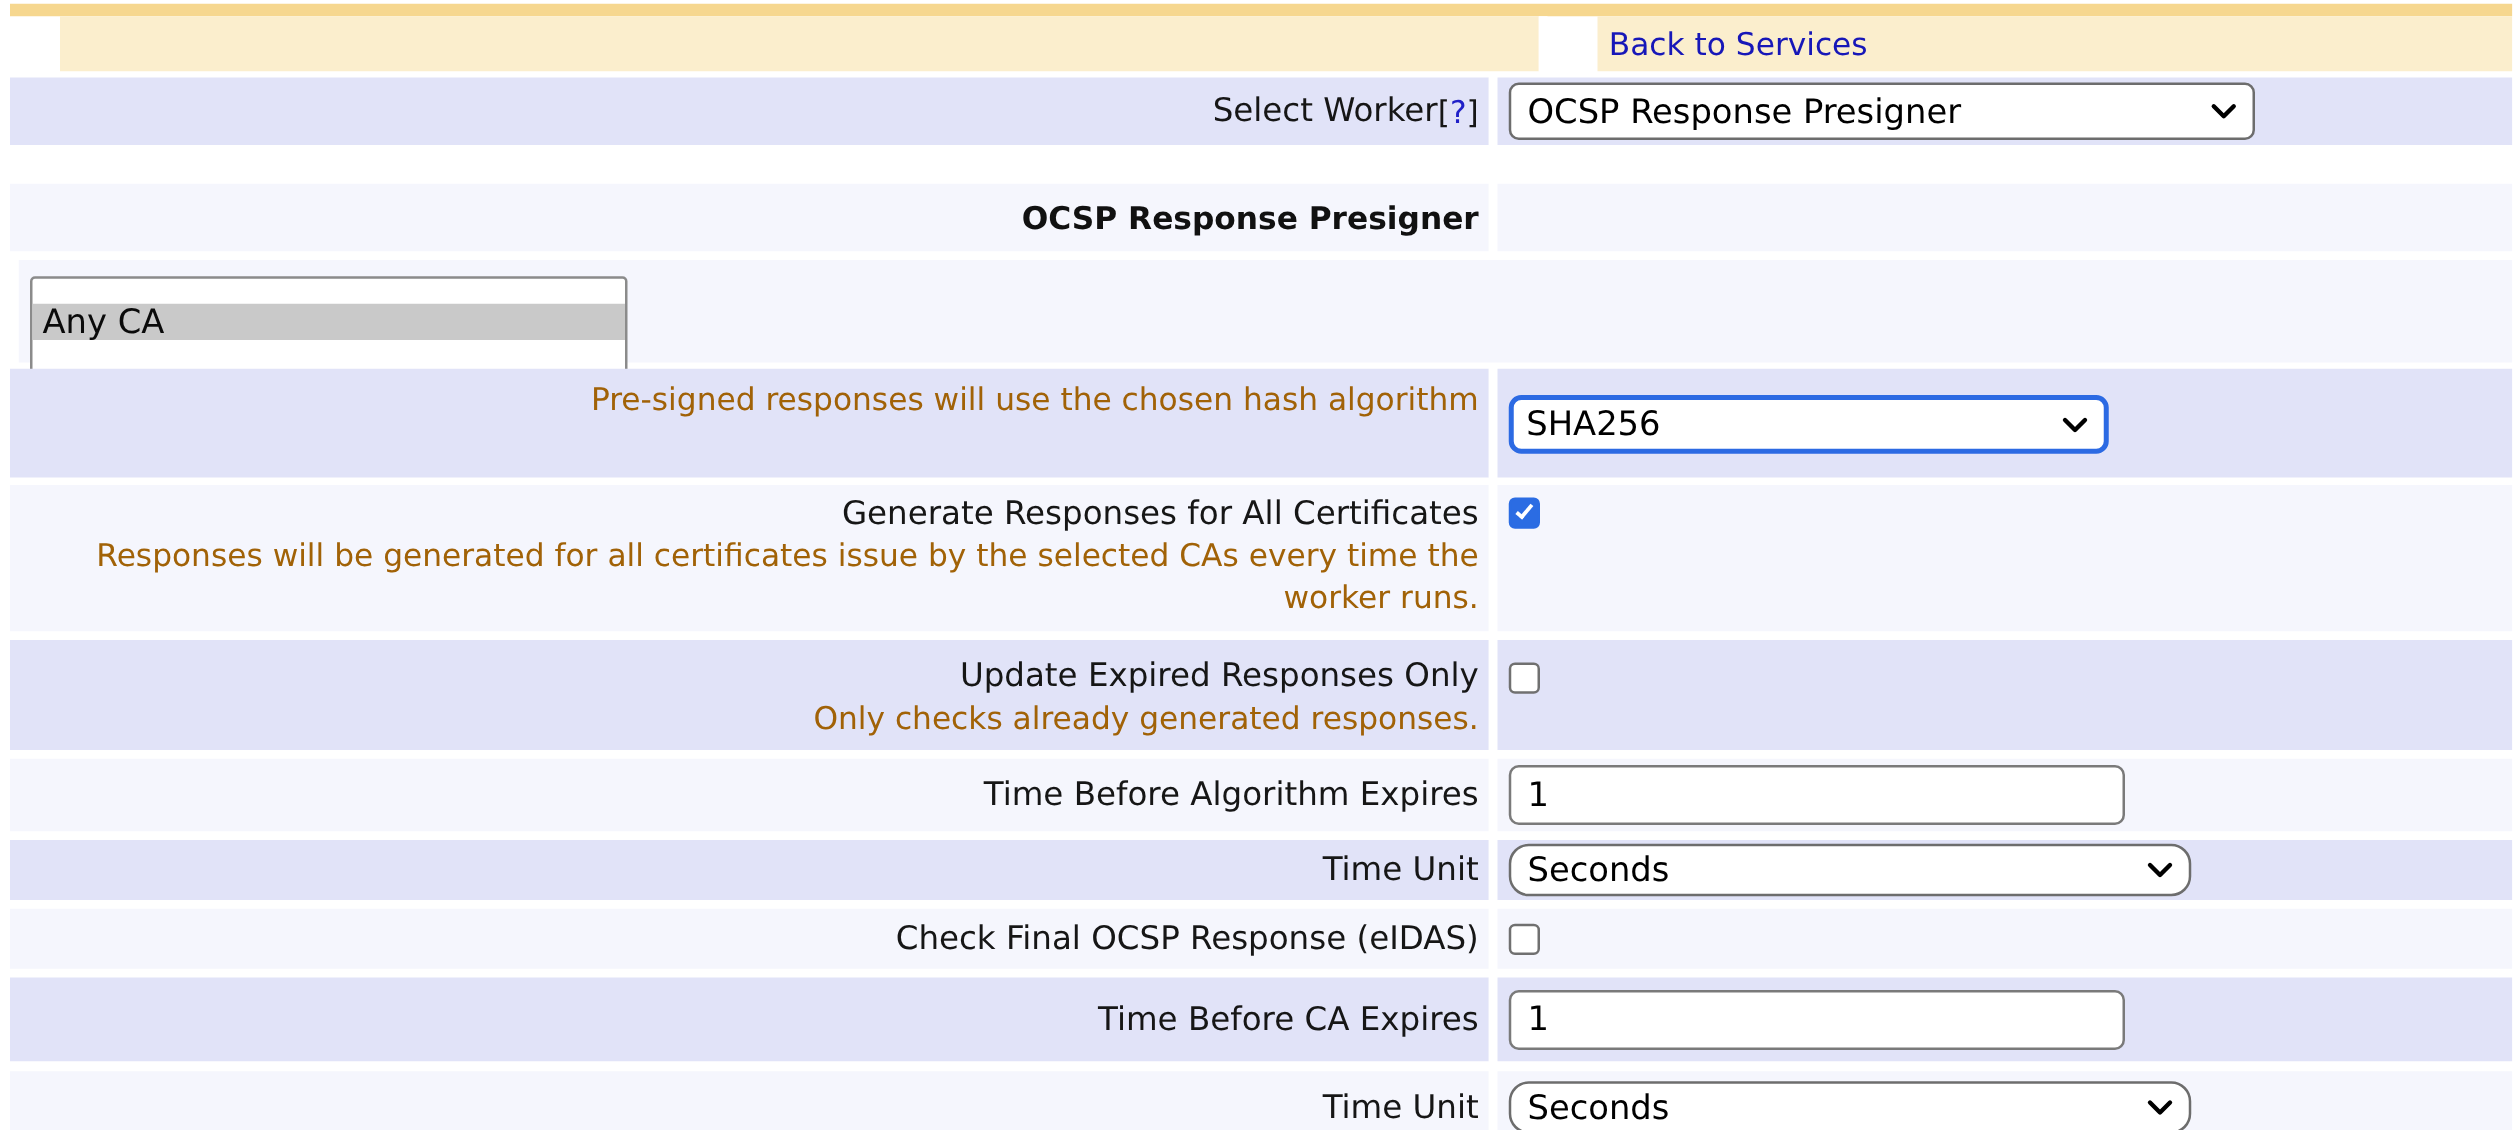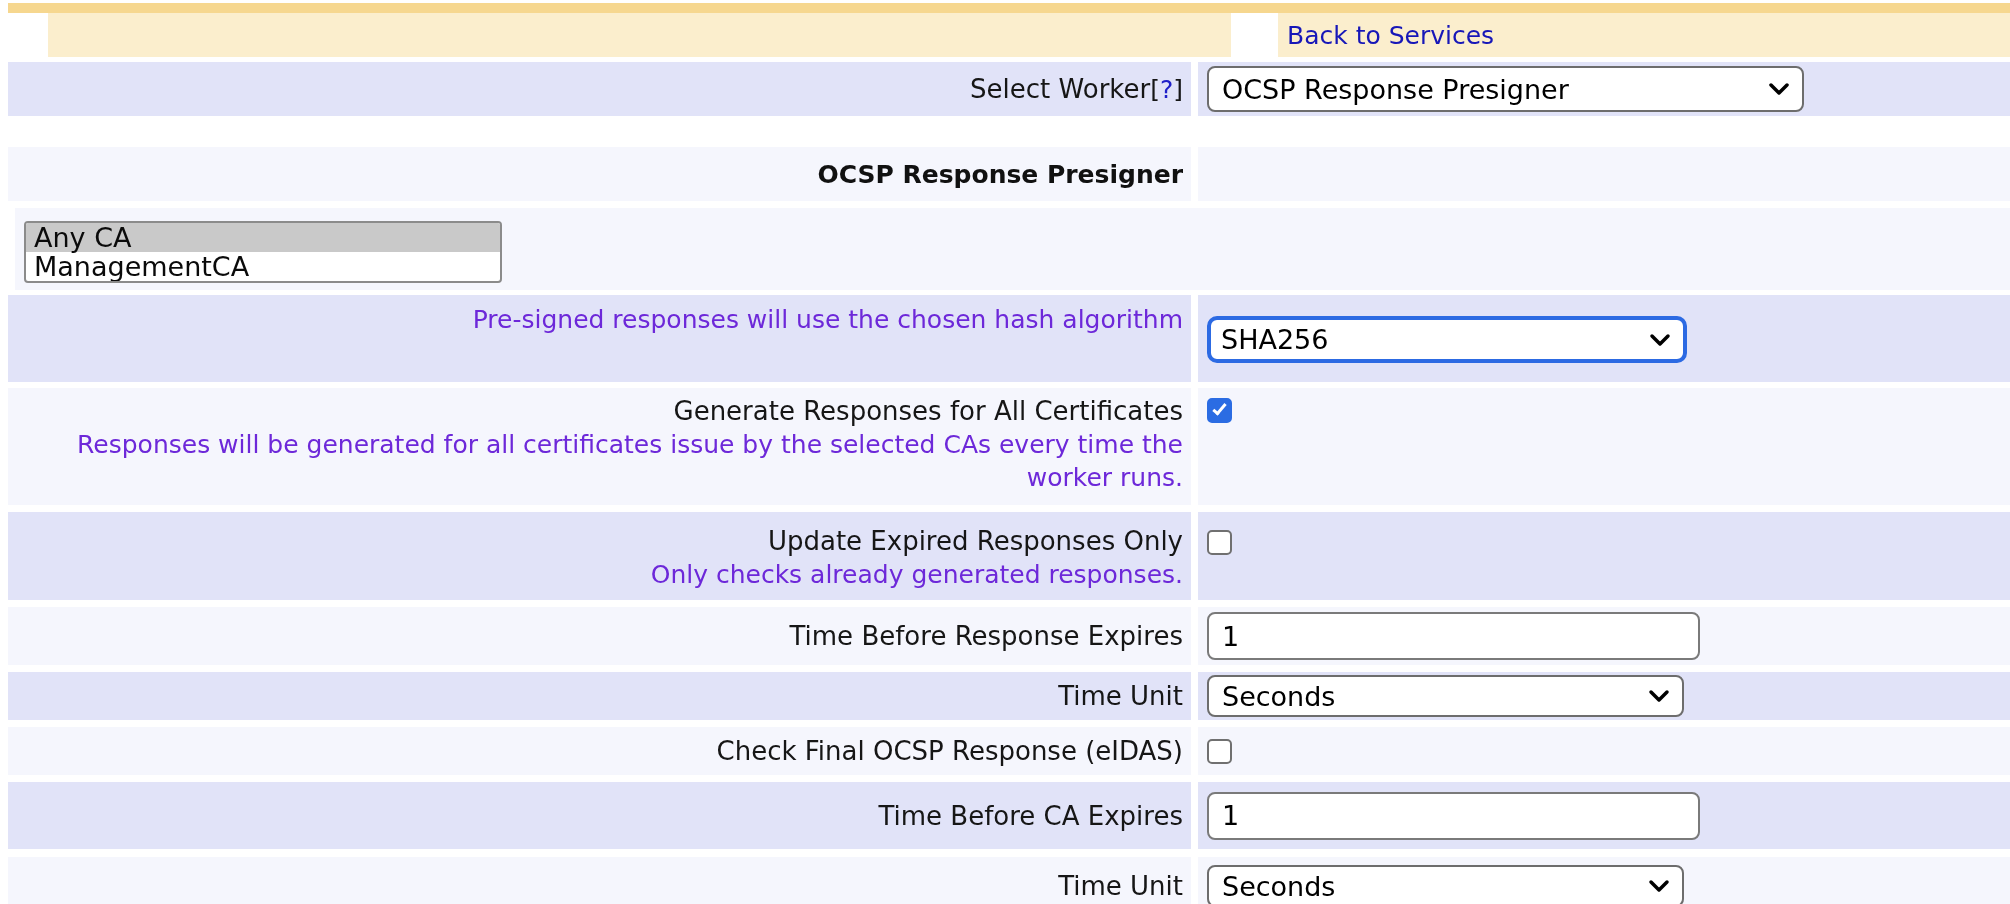--- a/index.html
+++ b/index.html
@@ -21,52 +21,52 @@
   .h44{height:44px} .h54{height:54px} .h82{height:82px} .h87{height:87px}
   .h117{height:117px} .h88{height:88px} .h58{height:58px} .h48{height:48px}
   .h56{height:67px}
   .g5{height:5px} .g6{height:6px} .g7{height:7px} .g8{height:8px} .g31{height:31px}
 
   .vcenter .cell { display:flex; align-items:center; }
   .vcenter .cell.left { justify-content:flex-end; }
 
   .label { font-size:26px; color:#161616; }
   .title { font-size:25px; font-weight:bold; color:#111; }
-  .helper { font-size:25px; color:#6d28d9; }
+  .helper { font-size:25px; color:#a16207; }
   .link { font-size:25px; color:#1717b8; text-decoration:none; cursor:pointer; }
   .bracket { font-size:25px; color:#161616; }
   .qmark { font-size:25px; color:#2020c8; cursor:pointer; }
 
   
   .select {
     display:flex; align-items:center;
     background:#fff; border:2px solid #6d6d6d; border-radius:8px;
     font-size:27px; color:#000; padding:0 12px 0 13px; cursor:pointer;
   }
   .select .chev { margin-left:auto; flex:0 0 auto; }
   .w597 { width:597px; height:46px; }
-  .w477 { width:477px; height:42px; }
+  .w477 { width:546px; height:42px;border-radius:16px; }
   .select.focused {
     width:480px; height:47px;
     border:4px solid #2c6ae3; border-radius:10px; padding-left:10px;
   }
 
   .textinput {
     width:493px; height:48px; background:#fff;
     border:2px solid #7a7a7a; border-radius:8px;
     font-family:"DejaVu Sans","Liberation Sans",sans-serif;
     font-size:27px; color:#000; padding-left:13px;
   }
 
   .listbox {
     width:478px; margin-top:13px; background:#fff;
     border:2px solid #8b8b8b; border-radius:4px; overflow:hidden;
   }
   .opt { height:29px; line-height:29px; font-size:27px; color:#0a0a0a;
-         text-align:left; padding-left:8px; cursor:default; white-space:nowrap; }
+         text-align:left; padding-left:8px; cursor:default; white-space:nowrap;margin-top:20px; }
   .opt.selected { background:#c9c9c9; }
 
   .cb { width:25px; height:25px; background:#fff;
         border:2px solid #707070; border-radius:5px; cursor:pointer; }
   .cb.checked { background:#2b6ce3; border-color:#2b6ce3; }
   .tick { display:block; width:7px; height:14px; margin:1px auto 0;
           border-right:3px solid #fff; border-bottom:3px solid #fff;
           transform:rotate(40deg); }
 
   .pt6{padding-top:6px} .pt8{padding-top:8px} .pt10{padding-top:10px} .pt12{padding-top:12px}
@@ -164,21 +164,21 @@
     </div>
     <div class="gapcol"></div>
     <div class="cell right">
       <div class="cb mt18" role="checkbox" aria-checked="false"></div>
     </div>
   </div>
   <div class="g7"></div>
 
   <div class="row light h58 vcenter">
     <div class="cell left">
-      <span class="label">Time Before Response Expires</span>
+      <span class="label">Time Before Algorithm Expires</span>
     </div>
     <div class="gapcol"></div>
     <div class="cell right">
       <input class="textinput" type="text" value="1" style="">
     </div>
   </div>
   <div class="g7"></div>
 
   <div class="row lav h48 vcenter">
     <div class="cell left">

